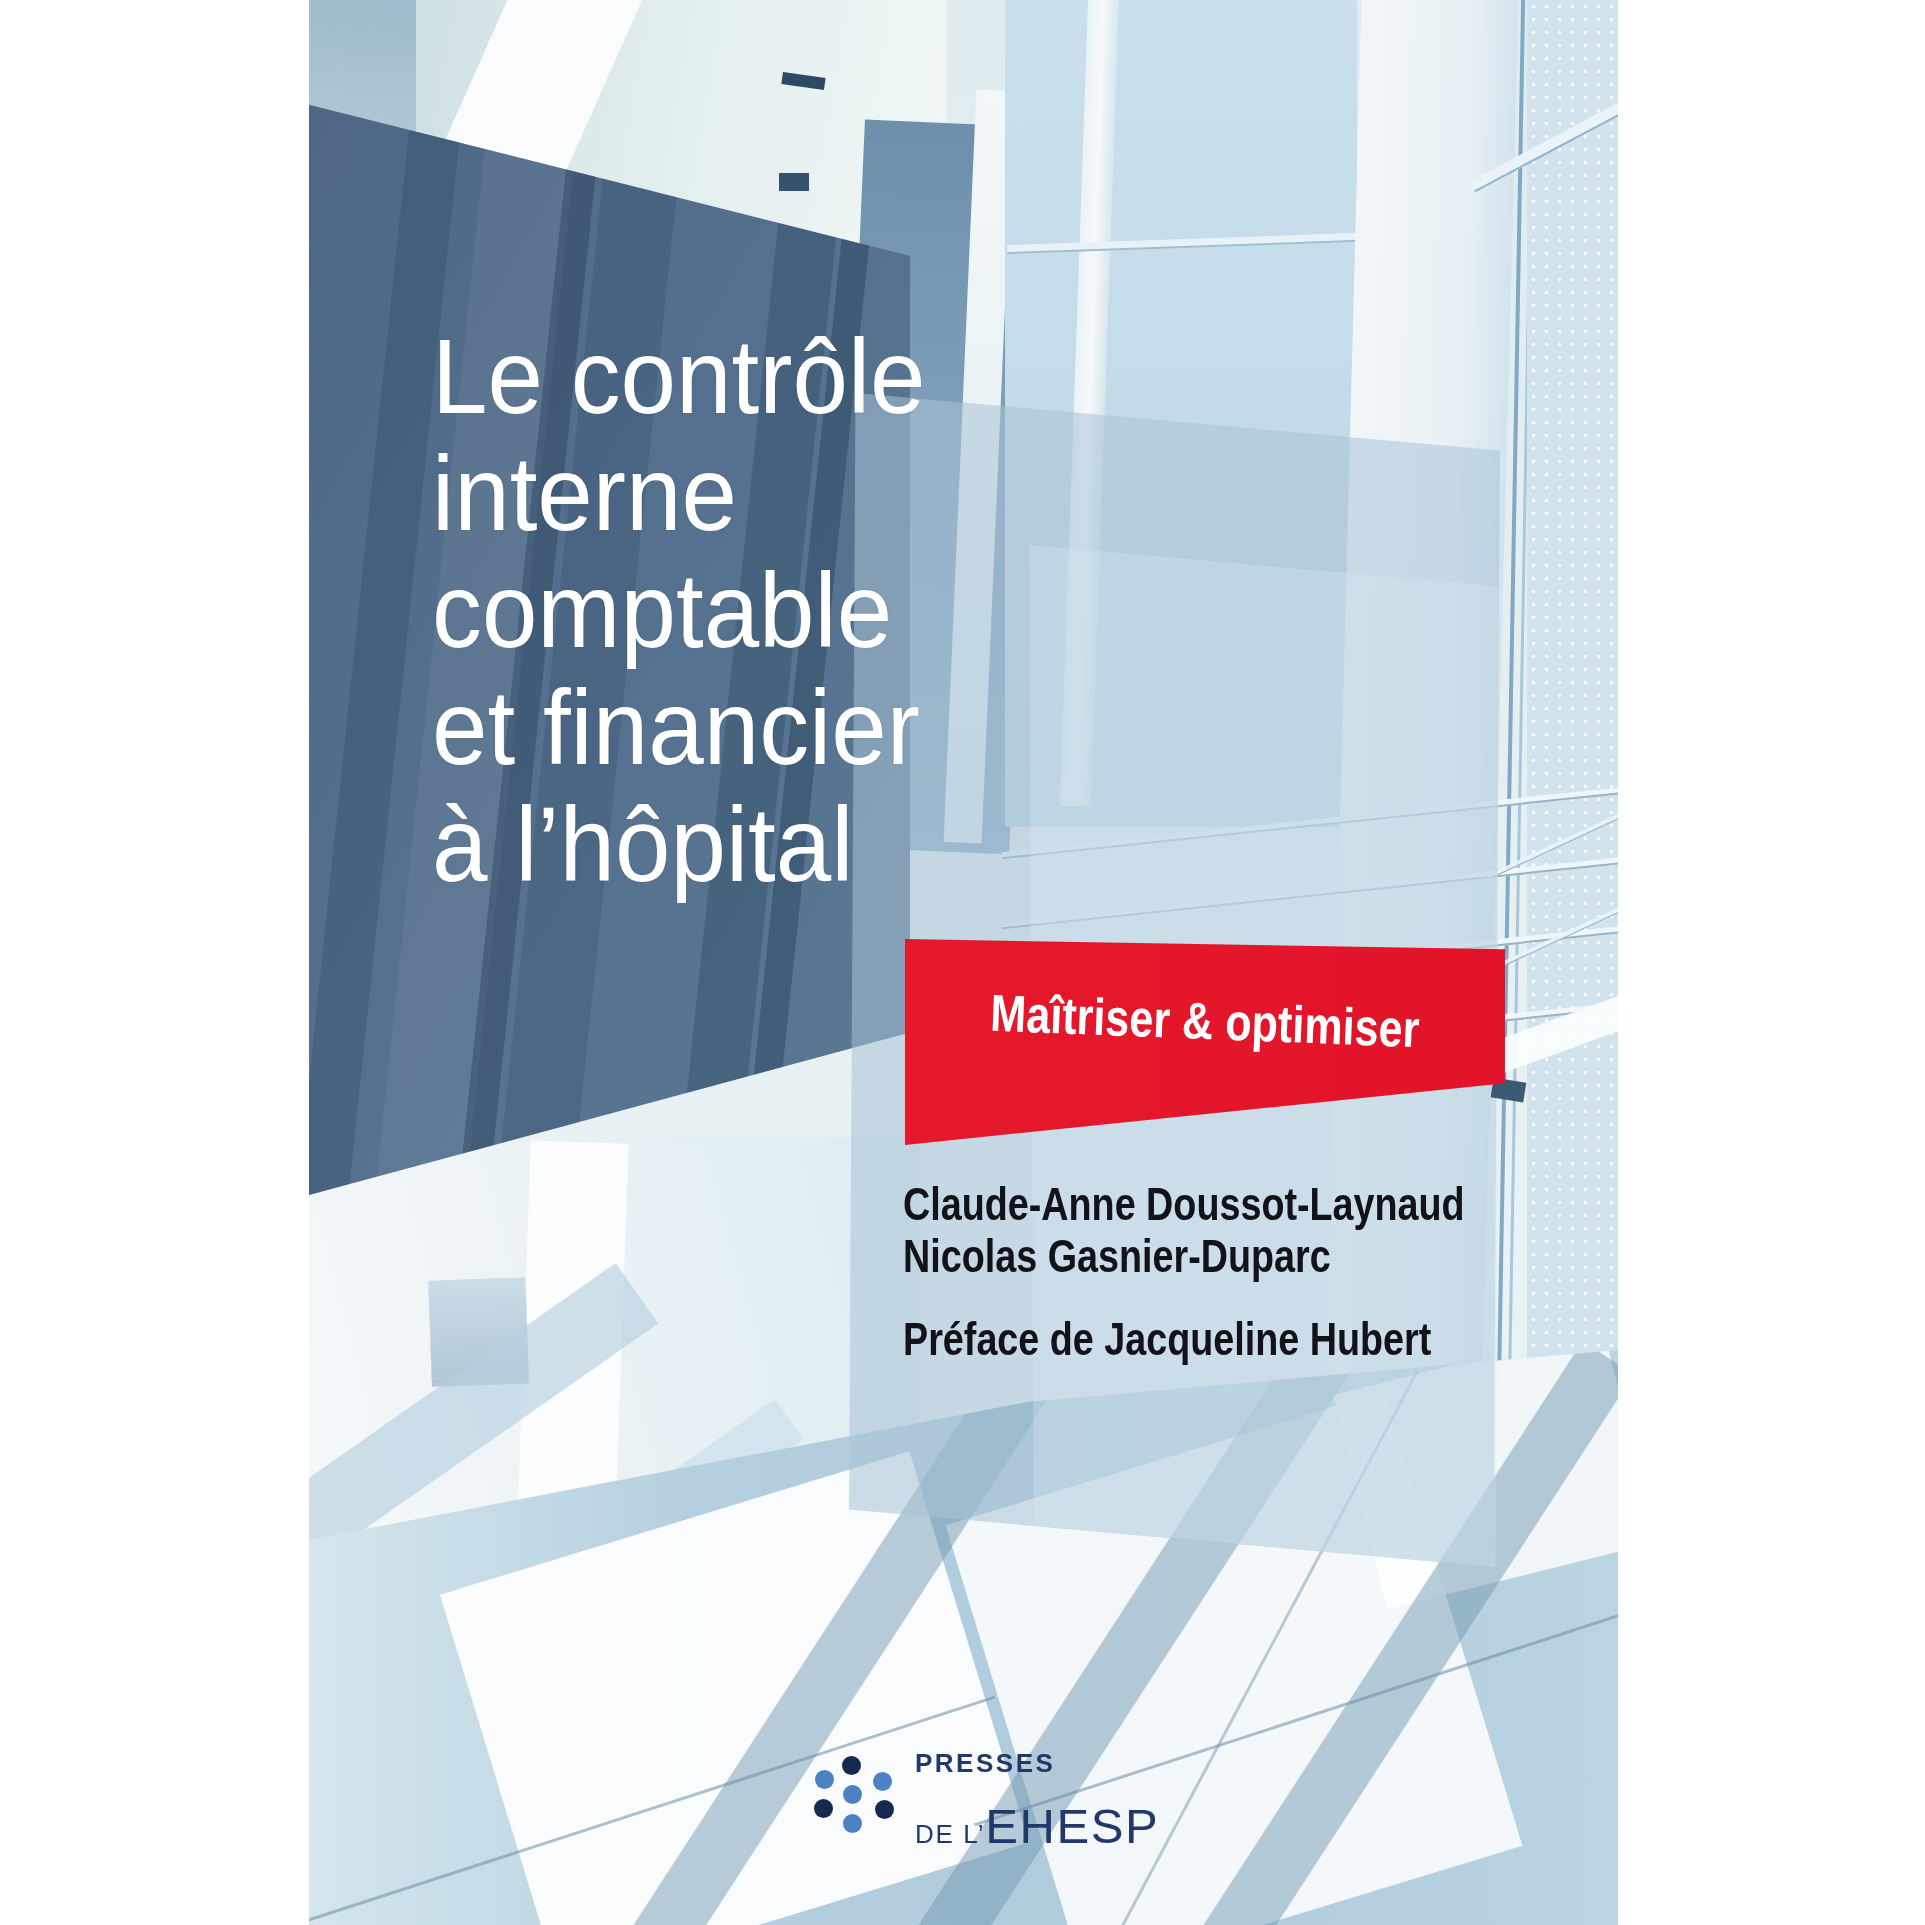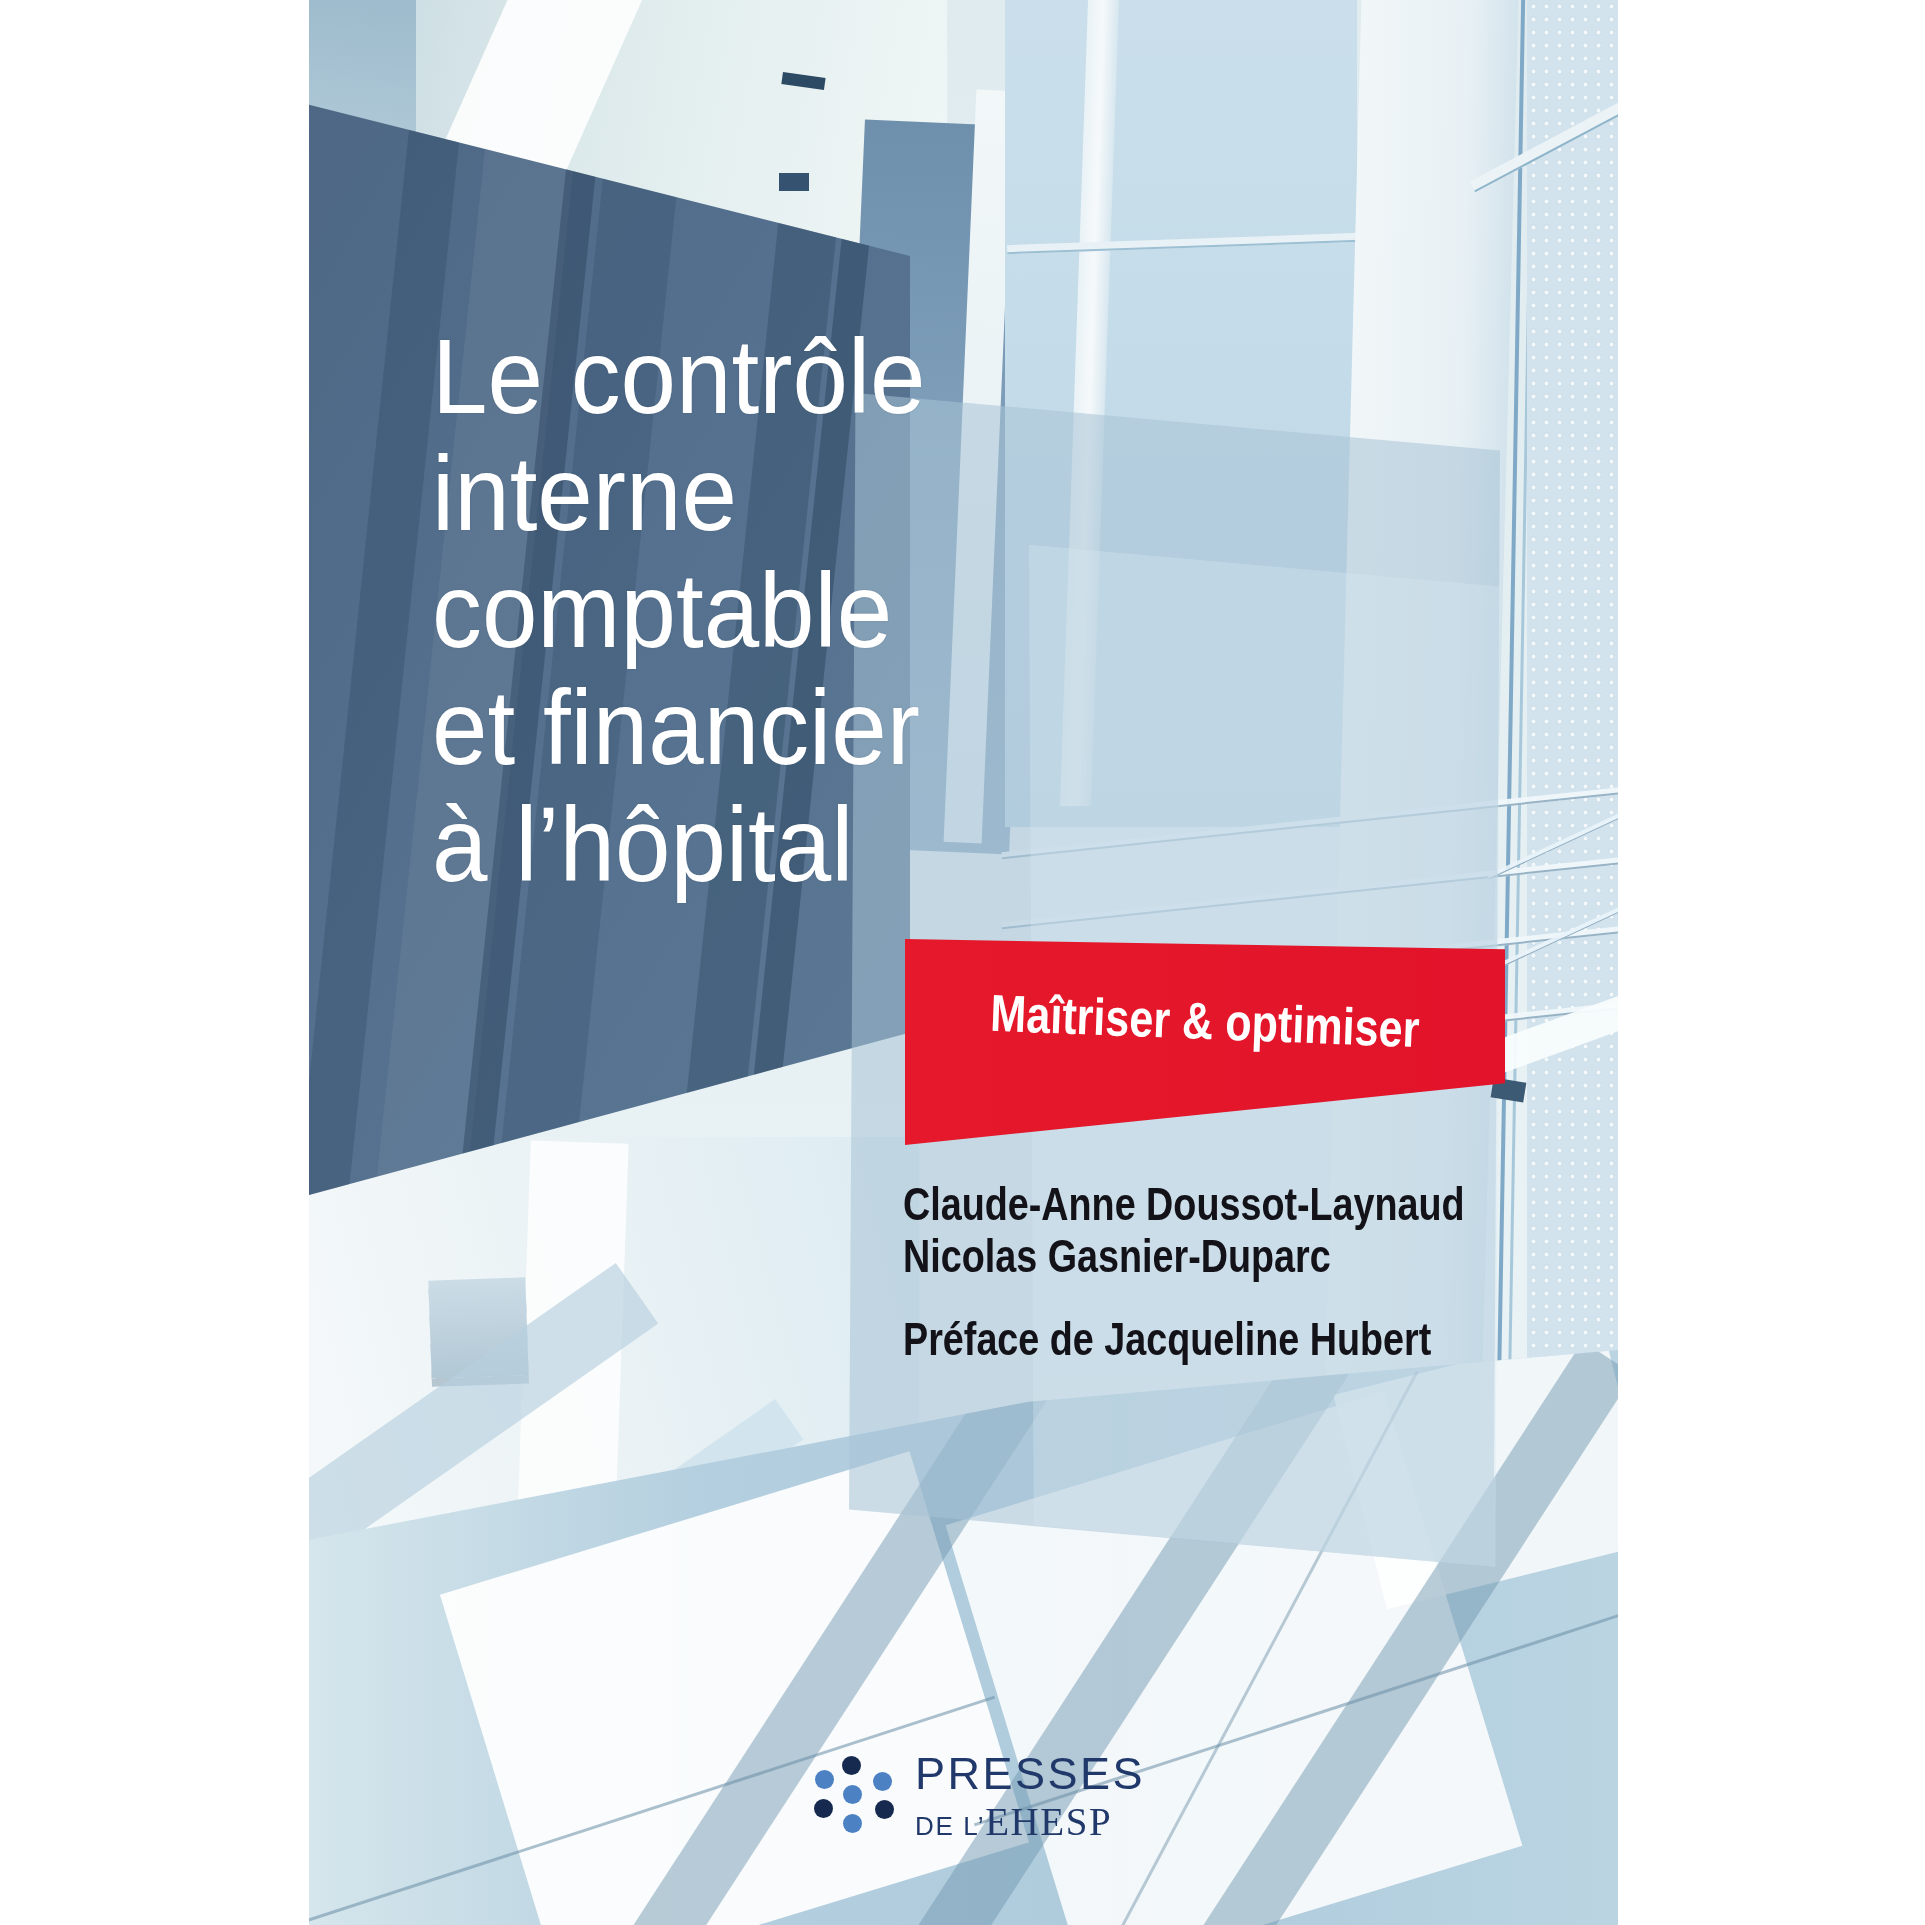--- a/index.html
+++ b/index.html
@@ -100,25 +100,25 @@
     text-shadow:0 0 1.6px rgba(40,60,85,.25);}
   #authors{left:594px;top:1178px;color:var(--author-text,#131219);font-size:46px;line-height:52px;
     font-weight:bold;transform:scaleX(.82);transform-origin:left top;white-space:nowrap;}
   #preface{left:594px;top:1313px;color:var(--author-text,#131219);font-size:46px;line-height:52px;
     font-weight:bold;transform:scaleX(.82);transform-origin:left top;white-space:nowrap;}
 
   
   .dot{width:19px;height:19px;border-radius:50%;}
   .dot-dark{background:var(--logo-dot-dark,#16294e);}
   .dot-light{background:var(--logo-dot-light,#4c82c3);}
-  #logo-press{left:606px;top:1748px;color:var(--logo-navy,#21386a);font-size:45px;letter-spacing:2.5px;
-    font-weight:400;white-space:nowrap;}
+  #logo-press{left:606px;top:1748px;color:var(--logo-navy,#21386a);font-size:26px;letter-spacing:2.5px;
+    font-weight:700;white-space:nowrap;}
   #logo-ehesp{left:606px;top:1802px;color:var(--logo-navy,#21386a);line-height:1;white-space:nowrap;}
   #logo-ehesp .small{font-size:26px;letter-spacing:1.6px;}
-  #logo-ehesp .large{font-size:39px;letter-spacing:1.6px;font-family:Liberation Serif, serif;}
+  #logo-ehesp .large{font-size:49px;letter-spacing:1.6px;}
 </style>
 </head>
 <body>
 
 <div id="cover">
 
   <div class="abs ceiling"></div>
   <div class="abs ceiling-beam"></div>
   <div class="abs ceiling-corner"></div>
 

